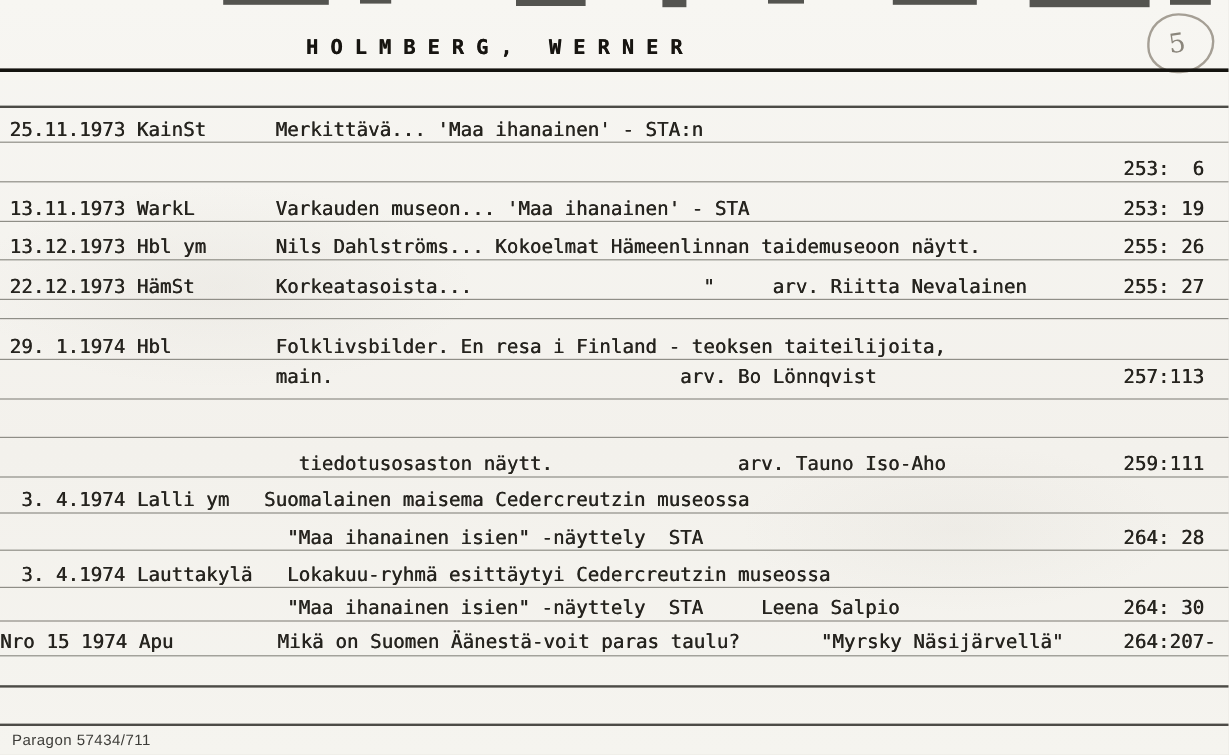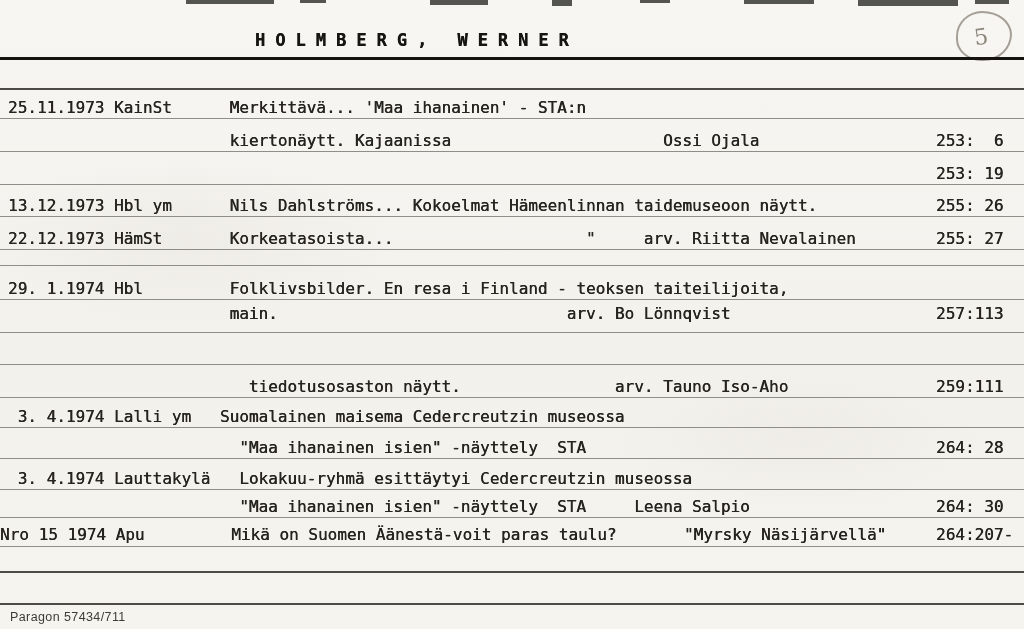--- a/index.html
+++ b/index.html
@@ -93,24 +93,24 @@
   <div class="rule" style="top:517px"></div>
   <div class="rule" style="top:546px"></div>
   <div class="rule dark" style="top:571px"></div>
   <div class="rule dark" style="top:603px"></div>
 
   <div class="row" style="top:97px">
     <span class="txt">25.11.1973 KainSt      Merkittävä... 'Maa ihanainen' - STA:n</span>
     <span class="ref"></span>
   </div>
   <div class="row" style="top:130px">
-    <span class="txt">                       kiertonäytt. Kajaanissa                      Ossi Ojala</span>
     <span class="ref">253:  6</span>
   </div>
   <div class="row" style="top:163px">
+    <span class="txt">13.11.1973 WarkL       Varkauden museon... 'Maa ihanainen' - STA</span>
     <span class="ref">253: 19</span>
   </div>
   <div class="row" style="top:195px">
     <span class="txt">13.12.1973 Hbl ym      Nils Dahlströms... Kokoelmat Hämeenlinnan taidemuseoon näytt.</span>
     <span class="ref">255: 26</span>
   </div>
   <div class="row" style="top:228px">
     <span class="txt">22.12.1973 HämSt       Korkeatasoista...                    "     arv. Riitta Nevalainen</span>
     <span class="ref">255: 27</span>
   </div>

